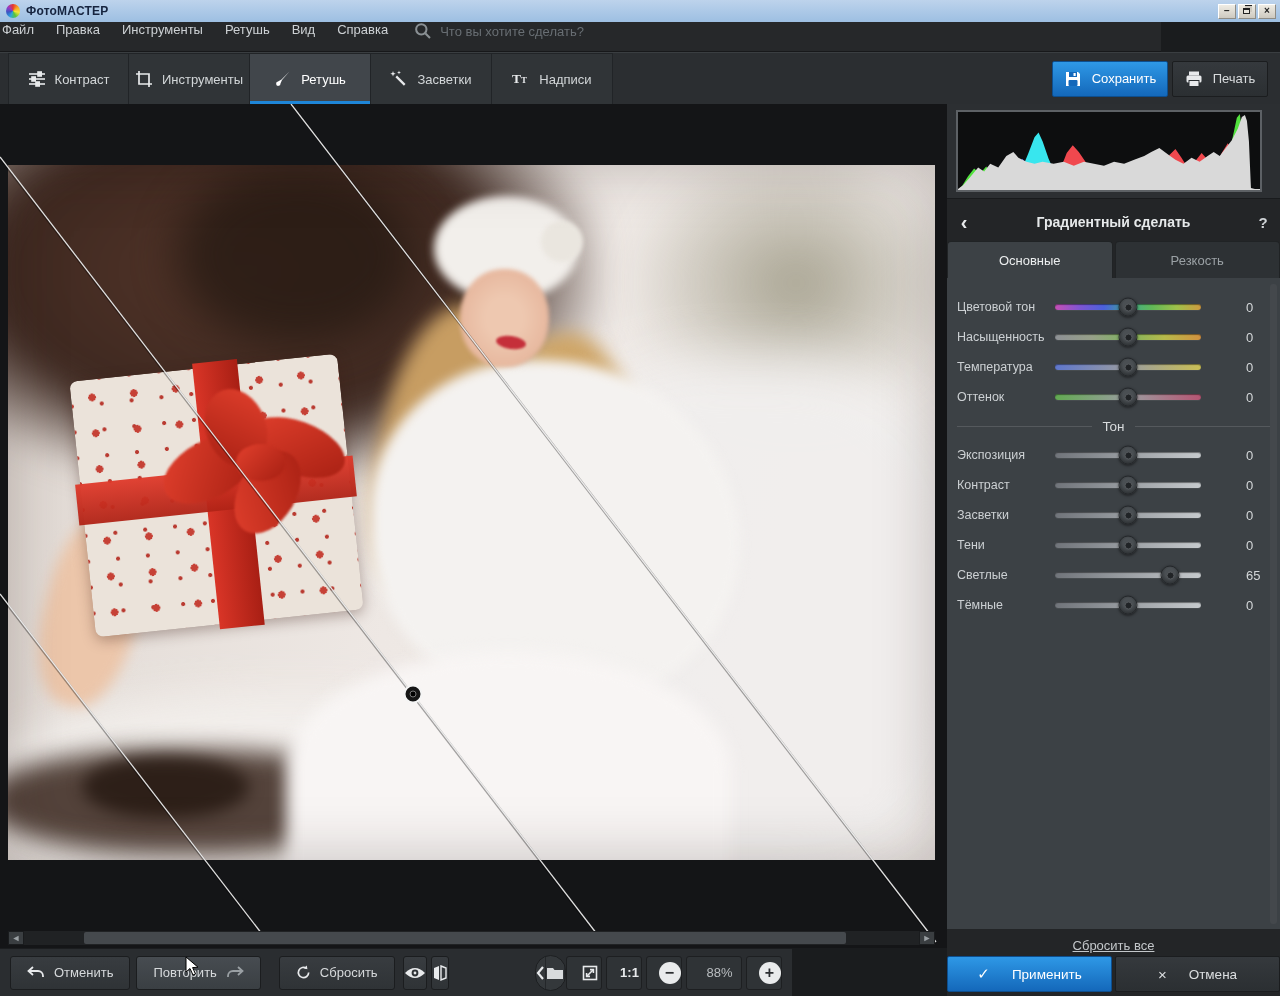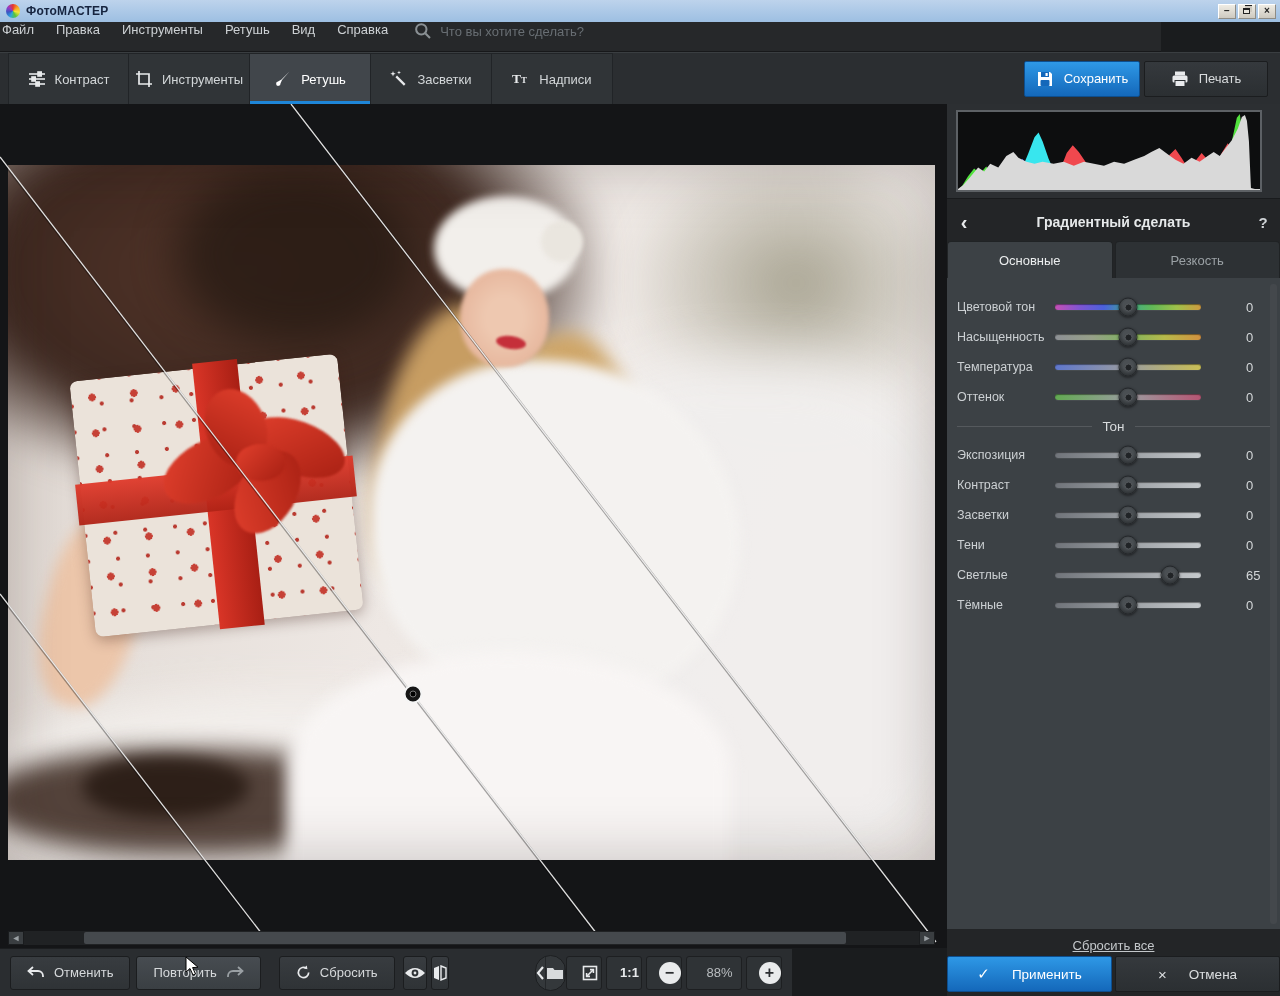--- a/index.html
+++ b/index.html
@@ -32,21 +32,21 @@
   .tool-tab { width:121px; display:flex; align-items:center; justify-content:center; gap:9px;
     background:#303437; border:1px solid #212427; border-bottom:none; color:#d3d7d9; font-size:13px;
     position:relative; }
   .tool-tab + .tool-tab { border-left:none; }
   .tool-tab.active { background:#41464b; color:#fff; }
   .tool-tab.active::after { content:""; position:absolute; left:0; right:0; bottom:0; height:3px; background:#1e86d8; }
   .tab-icon { width:18px; height:18px; flex:0 0 auto; }
   .topactions { margin-left:auto; display:flex; gap:4px; align-items:center; padding-right:12px; }
   .btn-save { width:116px; height:36px; background:linear-gradient(#2e98e6,#1468ba); border:1px solid #0d4e8e;
     border-radius:2px; color:#fff; font-size:13px; display:flex; align-items:center; justify-content:center; gap:10px; }
-  .btn-print { width:124px; height:36px; background:linear-gradient(#35393d,#2b2f32); border:1px solid #1b1d1f;
+  .btn-print { width:96px; height:36px; background:linear-gradient(#35393d,#2b2f32); border:1px solid #1b1d1f;
     border-radius:2px; color:#d8dbdd; font-size:13px; display:flex; align-items:center; justify-content:center; gap:10px; }
 
   
   .canvas { position:absolute; left:0; top:104px; width:947px; height:844px; background:#141517; }
   .photo { position:absolute; left:8px; top:61px; width:927px; height:695px; overflow:hidden;
     background:linear-gradient(105deg,#ded6d0 0%,#eee8e4 45%,#f3efec 100%); }
   .photo > div { position:absolute; }
   .ph-bokeh-tl { left:-6%; top:-10%; width:70%; height:56%;
     background:radial-gradient(ellipse at 45% 45%, #543529 0%, #3d2820 50%, rgba(60,40,30,0) 74%); filter:blur(16px); }
   .ph-bokeh-tl2 { left:18%; top:0%; width:26%; height:26%; background:#261a13; border-radius:50%; filter:blur(22px); opacity:.8; }

